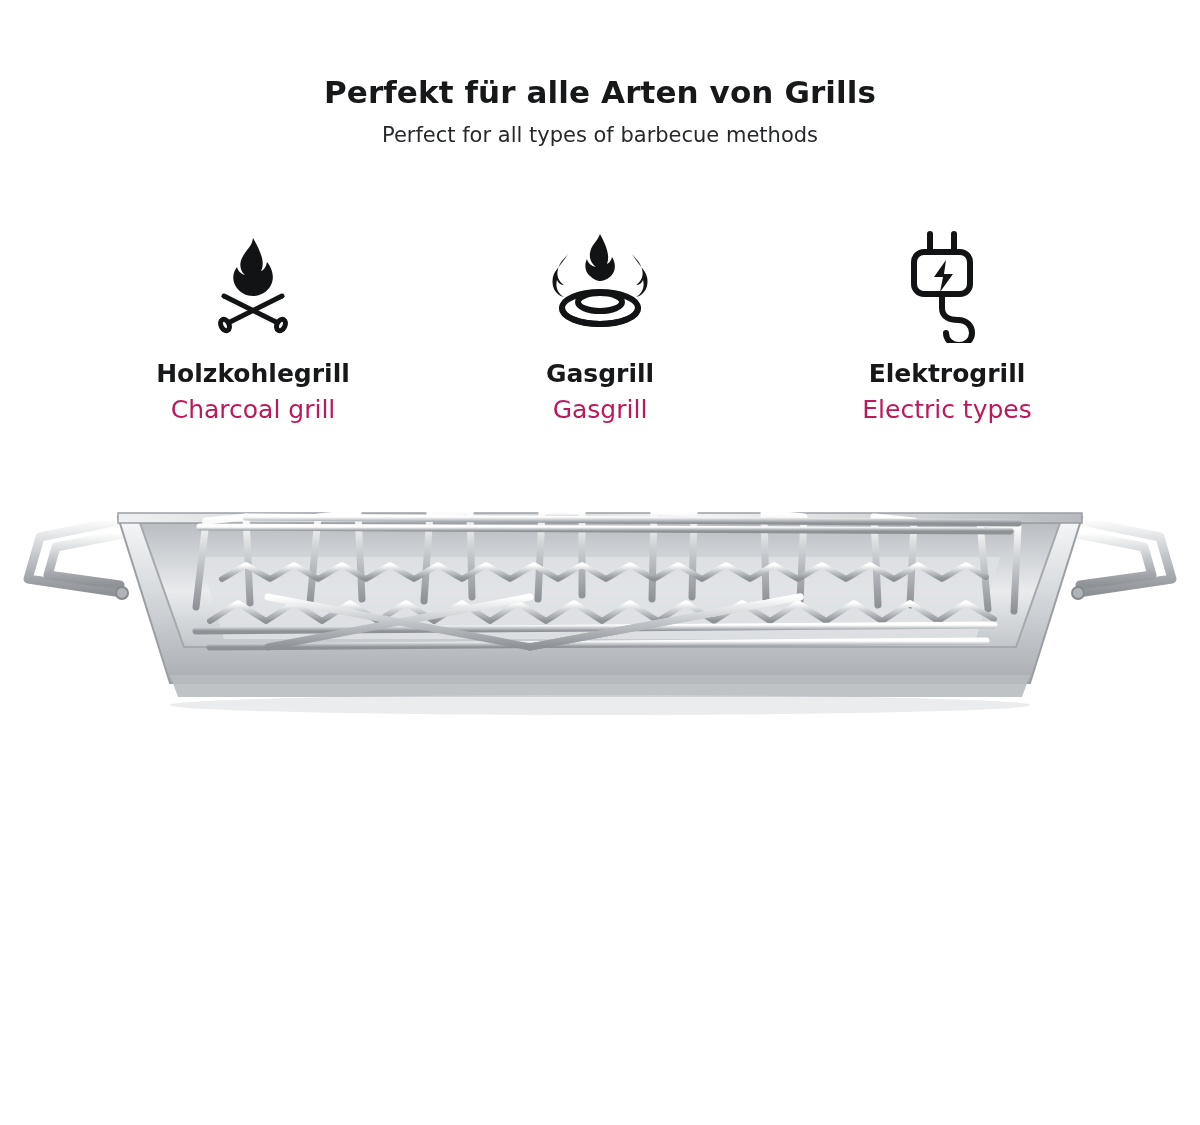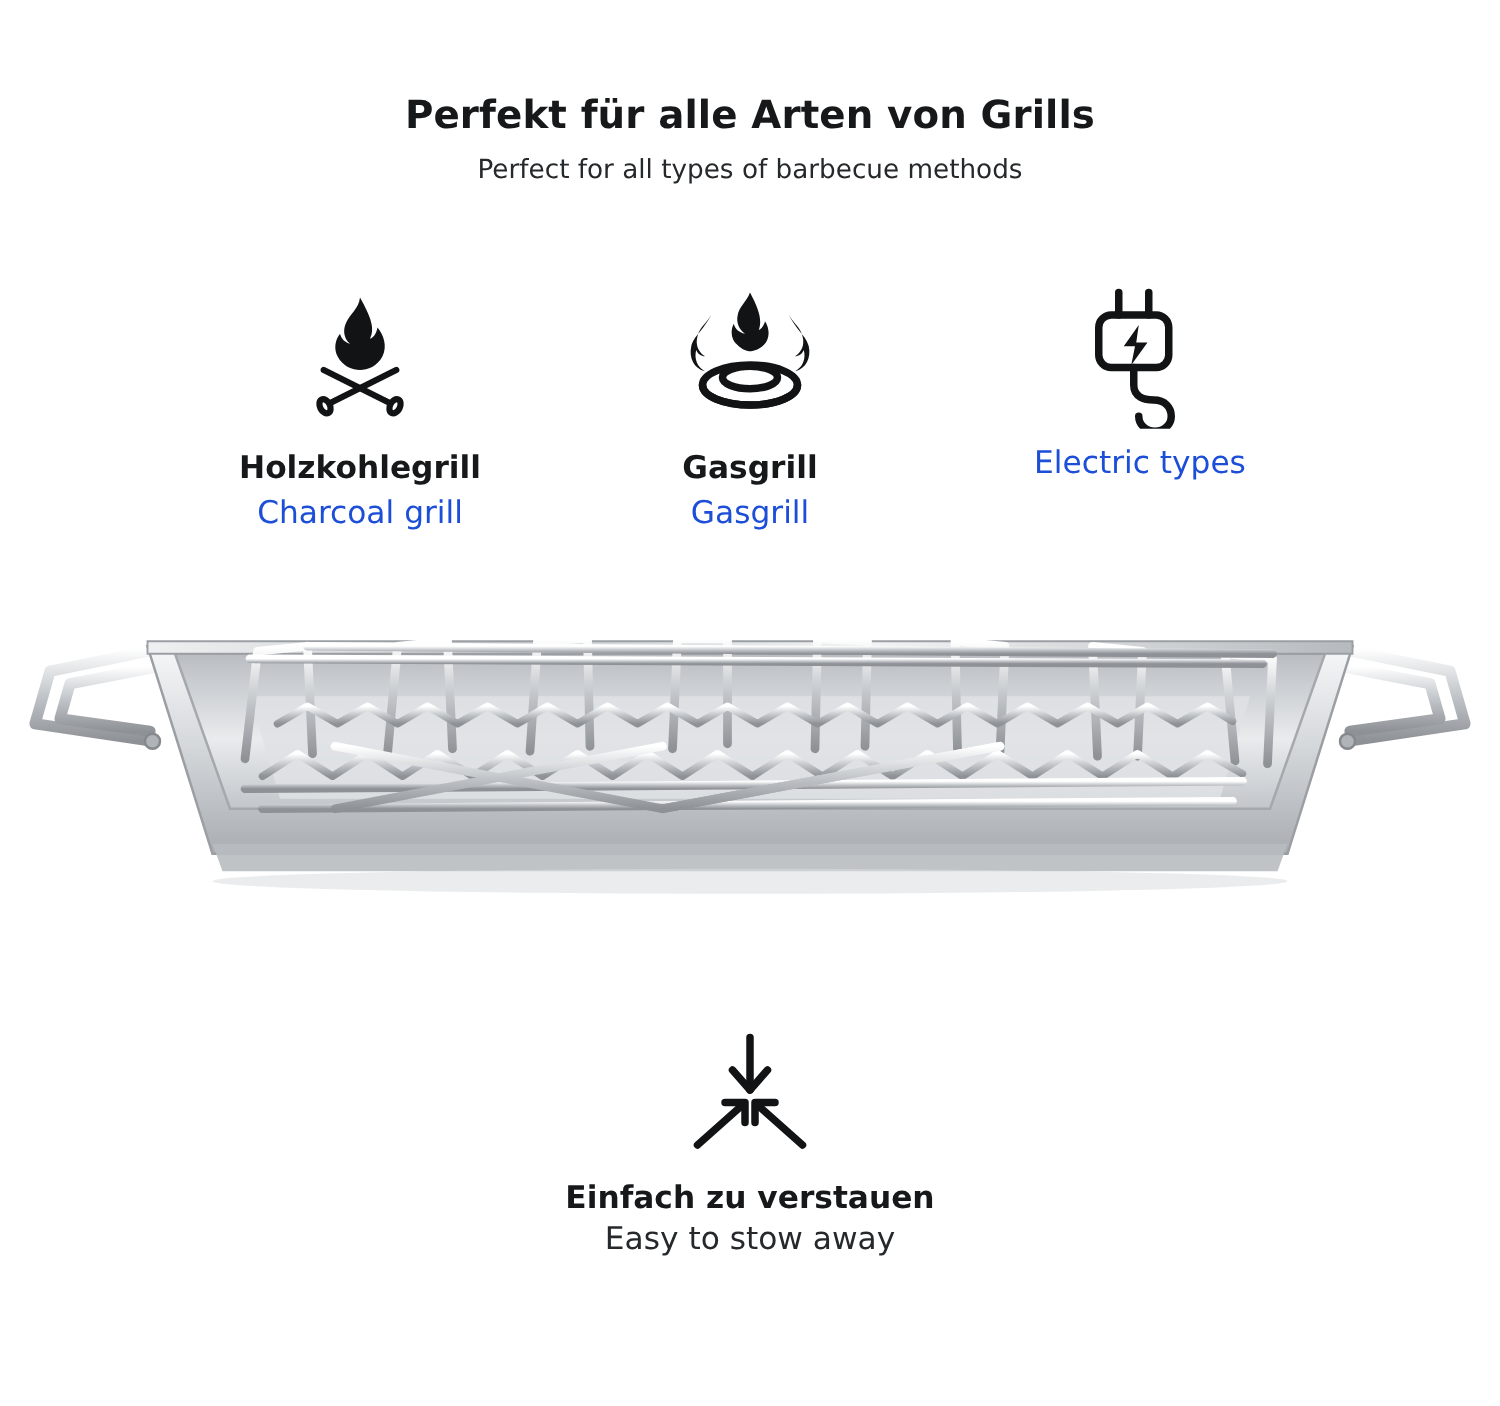--- a/index.html
+++ b/index.html
@@ -43,20 +43,21 @@
     color: #26292b;
     line-height: 1.2;
   }
 
   
   .features {
     margin-top: 72px;
     display: flex;
     justify-content: center;
     align-items: flex-start;
+    gap: 35px;
   }
   .feature {
     width: 312px;
     text-align: center;
   }
   .feature-icon {
     height: 130px;
     display: flex;
     align-items: center;
     justify-content: center;
@@ -65,21 +66,21 @@
     margin-top: 8px;
     font-size: 25px;
     font-weight: 700;
     color: #16181a;
     line-height: 1.25;
   }
   .feature-sub {
     margin-top: 4px;
     font-size: 25px;
     font-weight: 400;
-    color: #1d4ed8;
+    color: #be185d;
     line-height: 1.25;
   }
 
   
   .product {
     position: relative;
     margin-top: 36px;
     height: 330px;
   }
   .product-svg {
@@ -167,20 +168,21 @@
             <path d="M62 6v18"></path>
 
             <rect x="22" y="24" width="56" height="42" rx="10"></rect>
 
             <path d="M50 66v14c0 10 9 12 16 12 9 0 14 6 14 13s-6 12-13 12-13-5-13-12"></path>
           </g>
 
           <path d="M54 32l-12 17h9l-3 15 13-18h-9z" fill="#111315"></path>
         </svg>
       </div>
+      <div class="feature-title">Elektrogrill</div>
       <div class="feature-sub">Electric types</div>
     </div>
 
   </div>
 
   <div class="product">
     <svg class="product-svg" width="1180" height="300" viewBox="0 0 1180 300" xmlns="http://www.w3.org/2000/svg">
       <defs>
         <linearGradient id="steelBody" x1="0" y1="0" x2="0" y2="1">
           <stop offset="0%" stop-color="#f6f7f8"></stop>
@@ -255,33 +257,14 @@
         <path d="M520 186 L790 136"></path>
         <path d="M258 136 L520 186"></path>
         <path d="M790 136 L520 186"></path>
         <path d="M790 136 L790 186"></path>
       </g>
 
       <ellipse cx="590" cy="244" rx="430" ry="10" fill="#d9dcde" opacity="0.55"></ellipse>
     </svg>
   </div>
 
-  <div class="footer-feature">
-    <div class="footer-icon">
-      <svg width="120" height="110" viewBox="0 0 120 110" fill="none" xmlns="http://www.w3.org/2000/svg">
-        <g stroke="#111315" stroke-width="6" stroke-linecap="round" stroke-linejoin="round" fill="none">
-
-          <path d="M60 8 L60 50"></path>
-          <path d="M46 34 L60 50 L74 34"></path>
-
-          <path d="M18 94 L54 62"></path>
-          <path d="M40 60 L56 60 L56 76"></path>
-
-          <path d="M102 94 L66 62"></path>
-          <path d="M80 60 L64 60 L64 76"></path>
-        </g>
-      </svg>
-    </div>
-    <div class="footer-title">Einfach zu verstauen</div>
-    <div class="footer-sub">Easy to stow away</div>
-  </div>
 
 </div>
 
 </body></html>

